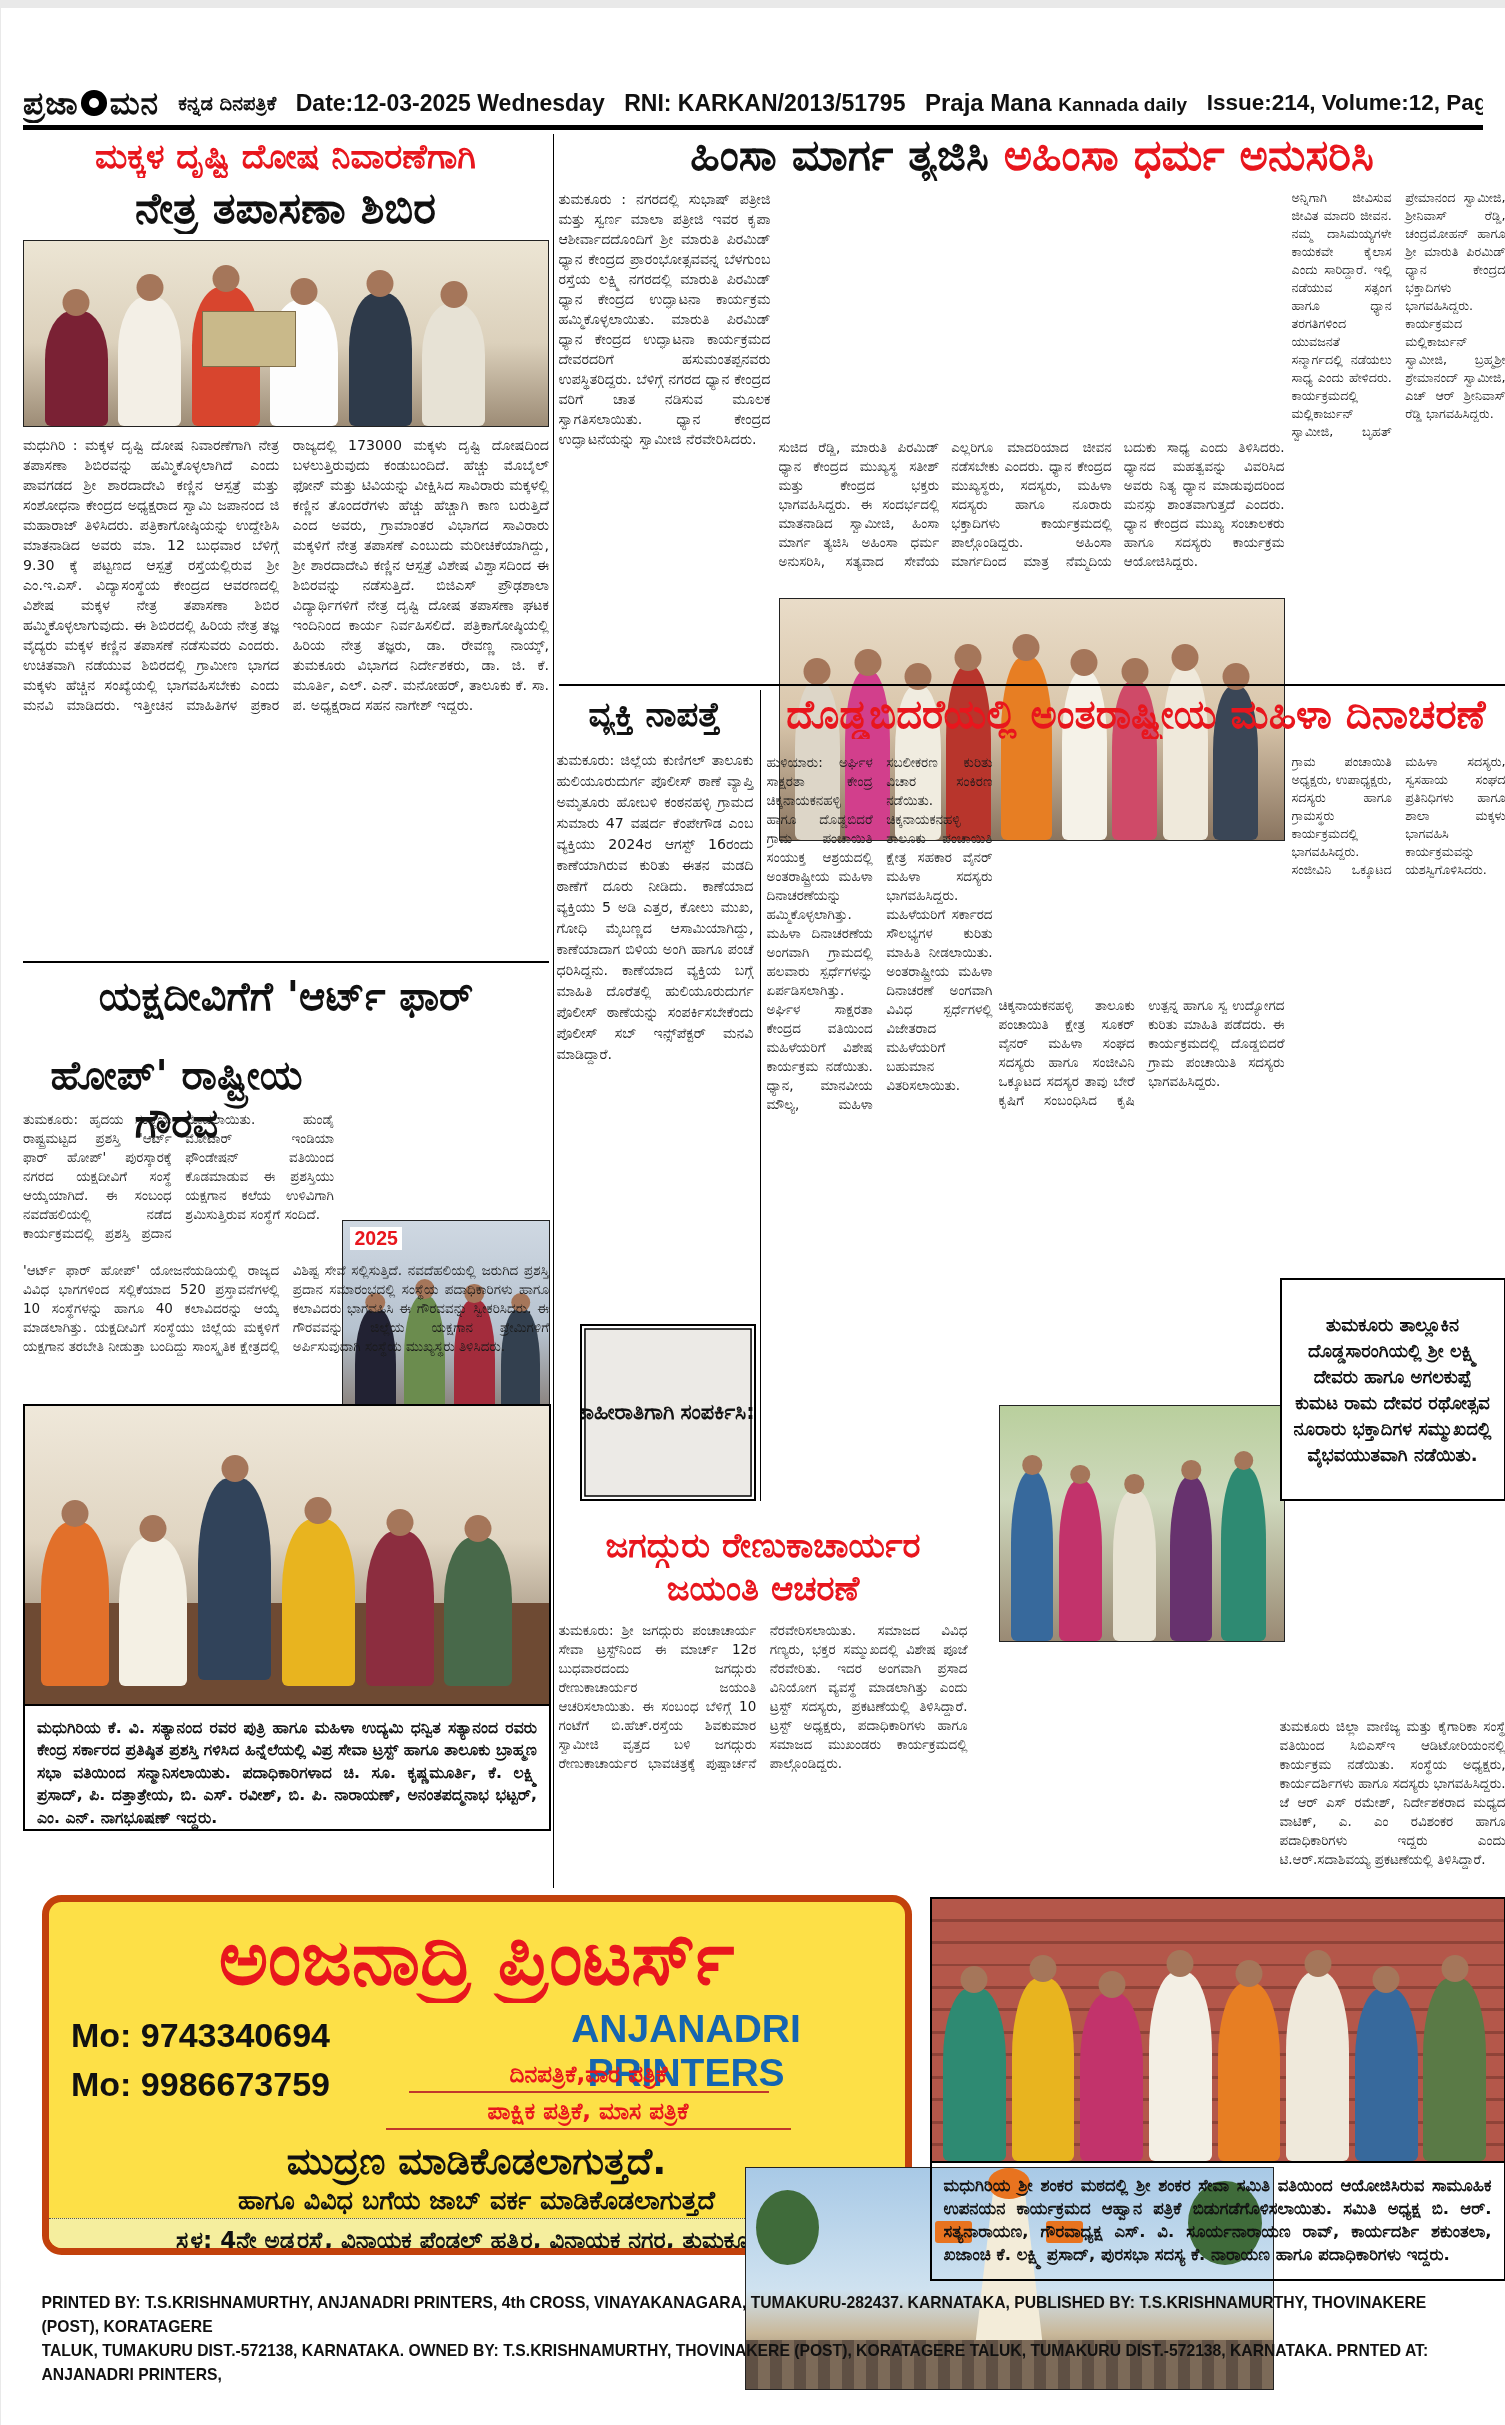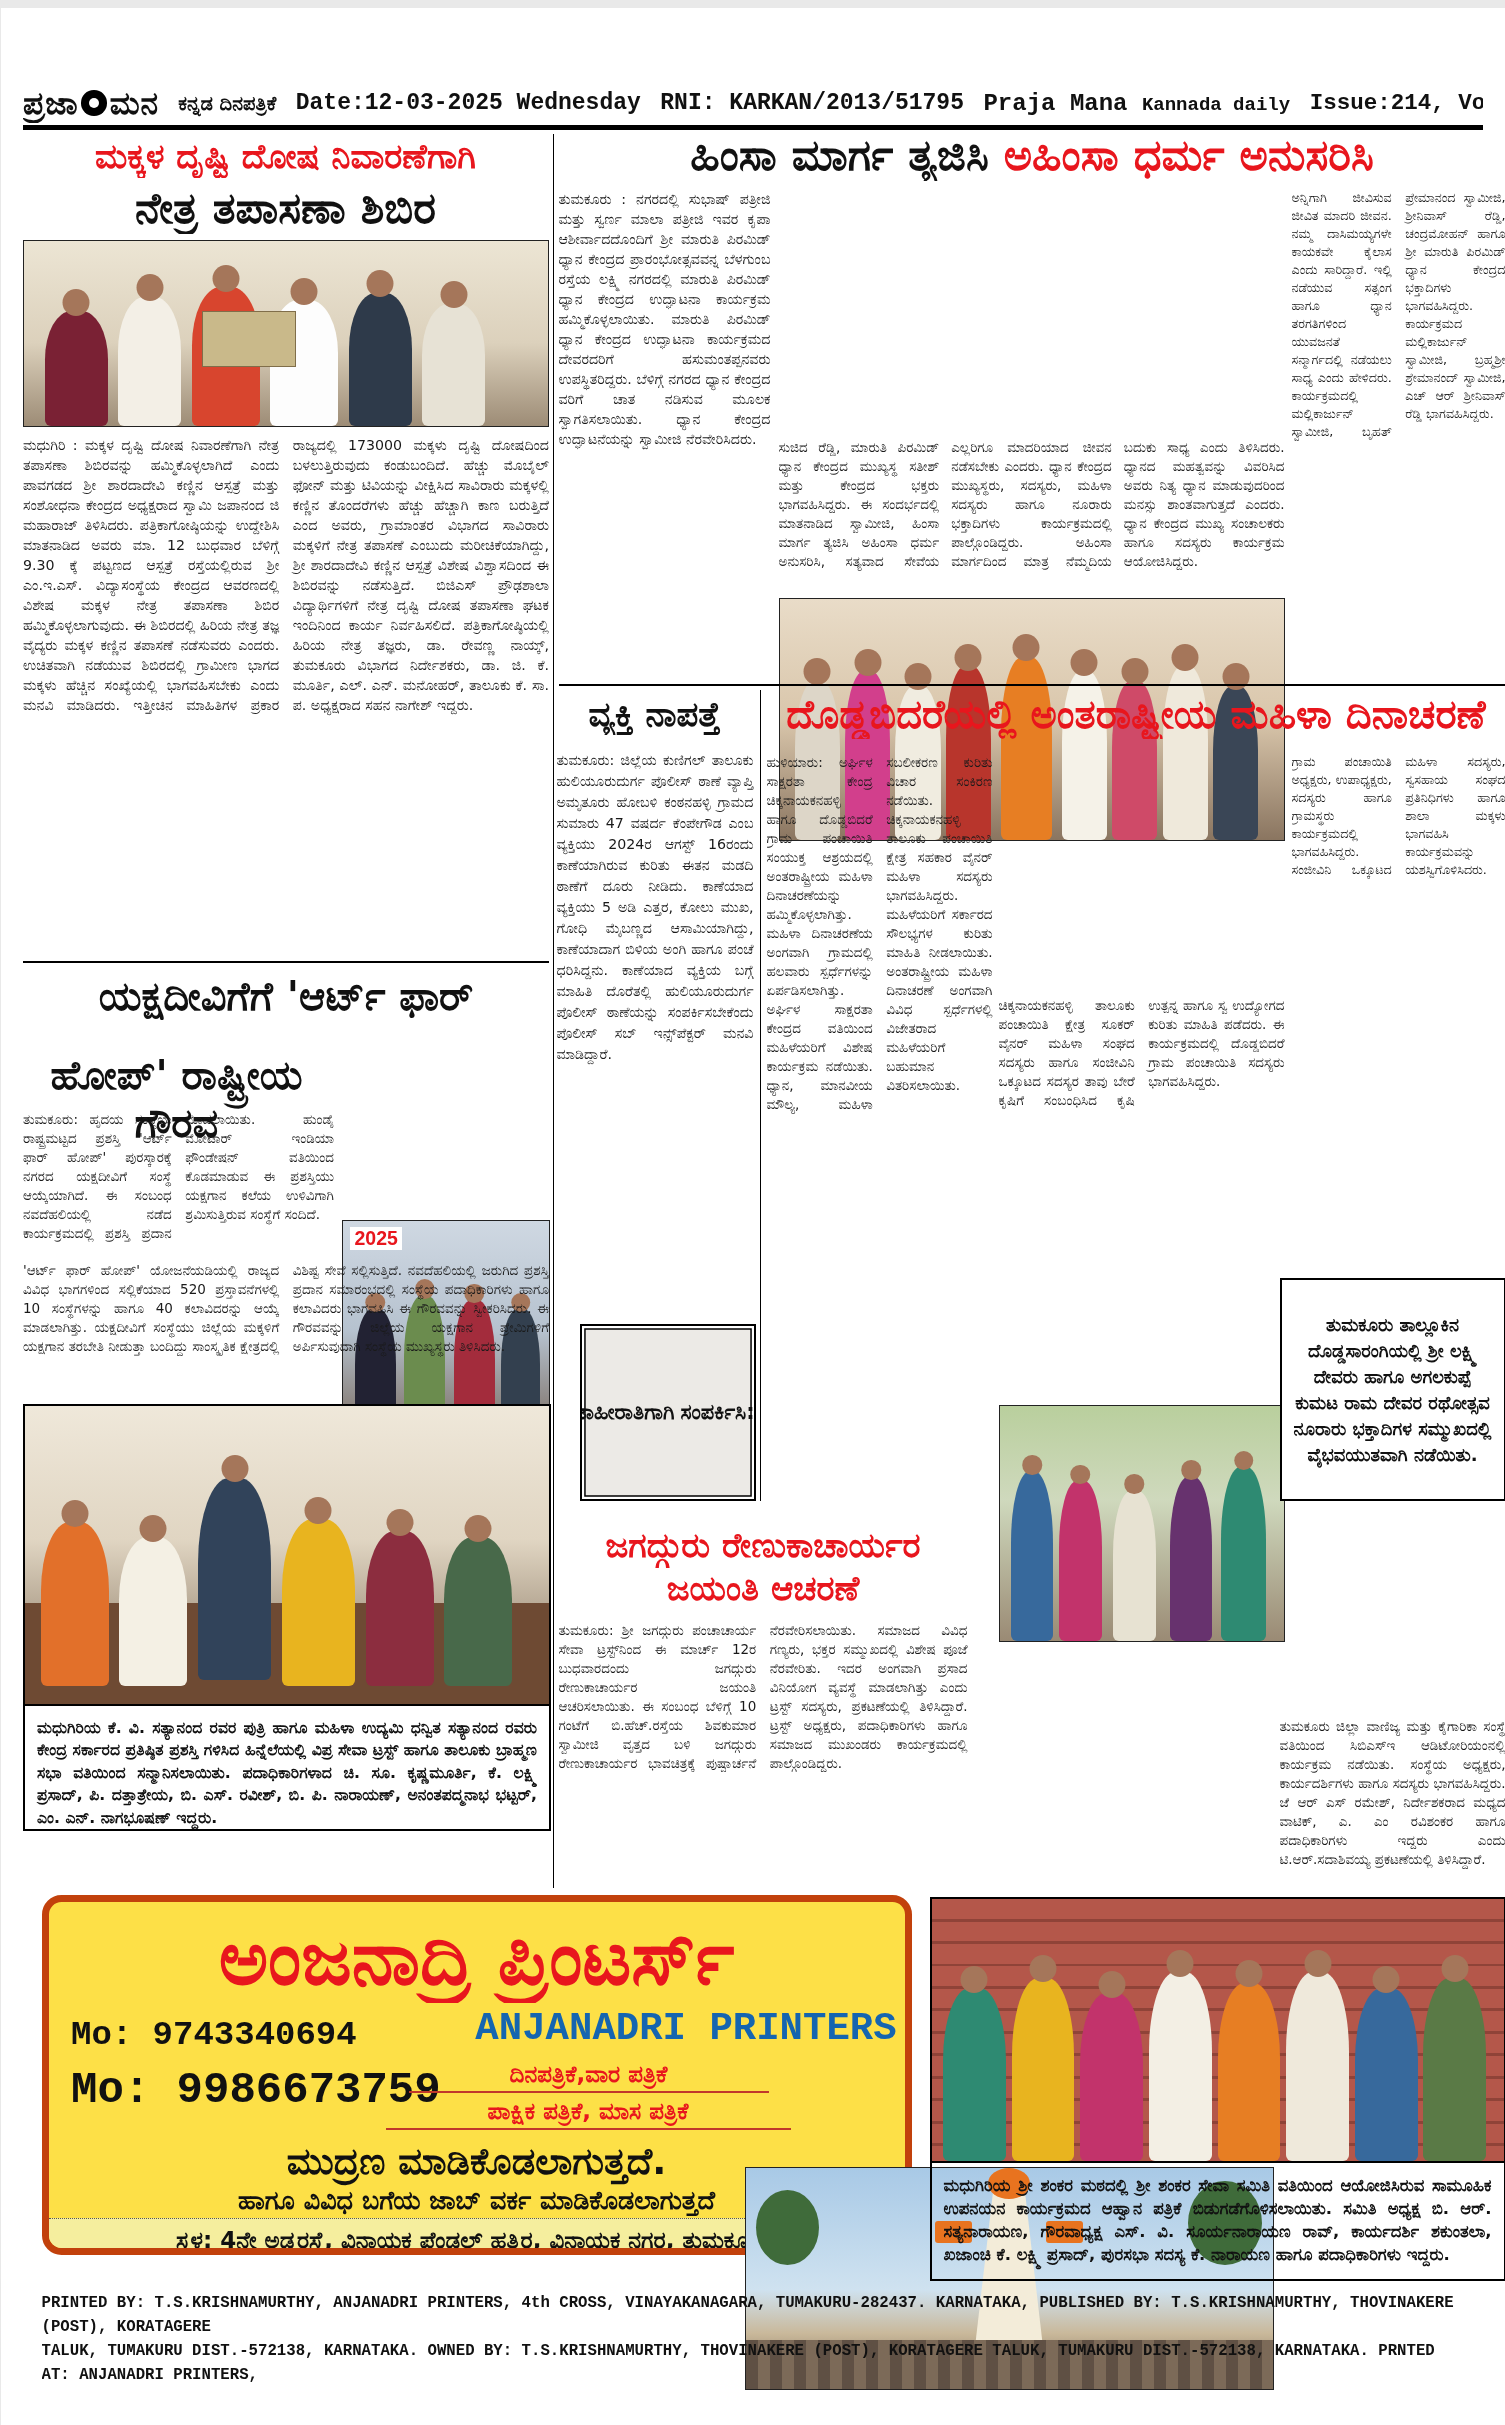--- a/index.html
+++ b/index.html
@@ -1,21 +1,21 @@
 <!DOCTYPE html>
 <html style="font-size:12px"><head>
 <meta charset="utf-8">
 <style>
   *{margin:0;padding:0;box-sizing:border-box}
   html,body{background:#e9e9e9}
   .sheet{position:relative;width:1504px;height:2426px;background:#fff;overflow:hidden;
          font-family:"Liberation Sans",sans-serif;color:#111;margin:8px auto}
   .abs{position:absolute}
   .kn{font-family:"DejaVu Sans","Liberation Sans",sans-serif}
-  .serif{font-family:Liberation Mono, monospace}
+  .serif{font-family:Liberation Sans, sans-serif}
   .bodytxt{font-size:14.2px;line-height:20px;text-align:justify;overflow:hidden;color:#1a1a1a}
   .cols2{column-count:2;column-gap:13.5px}
   .cols3{column-count:3;column-gap:12px}
   .center{text-align:center}
   .red{color:#e8161d}
   .rule-h{background:#000}
   .rule-v{background:#000}
   
   .masthead{display:flex;align-items:center;gap:19.5px;white-space:nowrap;overflow:hidden}
   .logo-wrap{display:flex;align-items:center;font-weight:bold;font-size:31.5px;letter-spacing:0.7px}
@@ -111,21 +111,21 @@
       <div class="fig" style="left:80%;bottom:6%;width:13%;height:50%;background:#48694a"></div>
     </div>
     <div style="padding:10.5px 12px;overflow:hidden;height:123px">
       <div class="caption-text kn">ಮಧುಗಿರಿಯ ಕೆ. ವಿ. ಸತ್ಯಾನಂದ ರವರ ಪುತ್ರಿ ಹಾಗೂ ಮಹಿಳಾ ಉದ್ಯಮಿ ಧನ್ವಿತ ಸತ್ಯಾನಂದ ರವರು ಕೇಂದ್ರ ಸರ್ಕಾರದ ಪ್ರತಿಷ್ಠಿತ ಪ್ರಶಸ್ತಿ ಗಳಿಸಿದ ಹಿನ್ನೆಲೆಯಲ್ಲಿ ವಿಪ್ರ ಸೇವಾ ಟ್ರಸ್ಟ್ ಹಾಗೂ ತಾಲೂಕು ಬ್ರಾಹ್ಮಣ ಸಭಾ ವತಿಯಿಂದ ಸನ್ಮಾನಿಸಲಾಯಿತು. ಪದಾಧಿಕಾರಿಗಳಾದ ಚಿ. ಸೂ. ಕೃಷ್ಣಮೂರ್ತಿ, ಕೆ. ಲಕ್ಷ್ಮಿ ಪ್ರಸಾದ್, ಪಿ. ದತ್ತಾತ್ರೇಯ, ಬಿ. ಎಸ್. ರವೀಶ್, ಬಿ. ಪಿ. ನಾರಾಯಣ್, ಅನಂತಪದ್ಮನಾಭ ಭಟ್ಟರ್, ಎಂ. ಎನ್. ನಾಗಭೂಷಣ್ ಇದ್ದರು.</div>
     </div>
   </div>
 
   <div class="abs ad" style="left:41px;top:1887px;width:870px;height:360px">
     <div class="abs hl kn red center" style="left:0;top:10.5px;width:100%;font-size:75px;line-height:90px">ಅಂಜನಾದ್ರಿ ಪ್ರಿಂಟರ್ಸ್</div>
     <div class="abs serif" style="left:22.5px;top:114px;font-size:34px;font-weight:bold">Mo: 9743340694</div>
-    <div class="abs serif" style="left:22.5px;top:163px;font-size:44px;font-weight:bold">Mo: 9986673759</div>
+    <div class="abs serif" style="left:22.5px;top:163px;font-size:34px;font-weight:bold">Mo: 9986673759</div>
     <div class="abs serif center" style="left:420px;top:105px;width:435px;font-size:39px;font-weight:bold;color:#1565b0">ANJANADRI PRINTERS</div>
     <div class="abs kn red center" style="left:360px;top:159px;width:360px;font-size:23px;font-weight:bold;border-bottom:2.2px solid #c0392b;padding-bottom:3px">ದಿನಪತ್ರಿಕೆ,ವಾರ ಪತ್ರಿಕೆ</div>
     <div class="abs kn red center" style="left:337px;top:196px;width:405px;font-size:23px;font-weight:bold;border-bottom:2.2px solid #c0392b;padding-bottom:3px">ಪಾಕ್ಷಿಕ ಪತ್ರಿಕೆ, ಮಾಸ ಪತ್ರಿಕೆ</div>
     <div class="abs kn center" style="left:0;top:238px;width:100%;font-size:37px;font-weight:bold">ಮುದ್ರಣ ಮಾಡಿಕೊಡಲಾಗುತ್ತದೆ.</div>
     <div class="abs kn center" style="left:0;top:283px;width:100%;font-size:25.5px;font-weight:bold">ಹಾಗೂ ವಿವಿಧ ಬಗೆಯ ಜಾಬ್ ವರ್ಕ ಮಾಡಿಕೊಡಲಾಗುತ್ತದೆ</div>
     <div class="abs ad-loc-strip kn center" style="left:0;top:316px;width:100%;height:43px;font-size:23px;font-weight:bold;line-height:42px">ಸ್ಥಳ: 4ನೇ ಅಡ್ಡರಸ್ತೆ, ವಿನಾಯಕ ಪೆಂಡಲ್ ಹತ್ತಿರ, ವಿನಾಯಕ ನಗರ, ತುಮಕೂರು.</div>
   </div>
 
   <div class="abs hl kn center" style="left:558px;top:121px;width:947px;font-size:43px;line-height:52px">
     <span>ಹಿಂಸಾ ಮಾರ್ಗ ತ್ಯಜಿಸಿ </span><span class="red">ಅಹಿಂಸಾ ಧರ್ಮ ಅನುಸರಿಸಿ</span>

